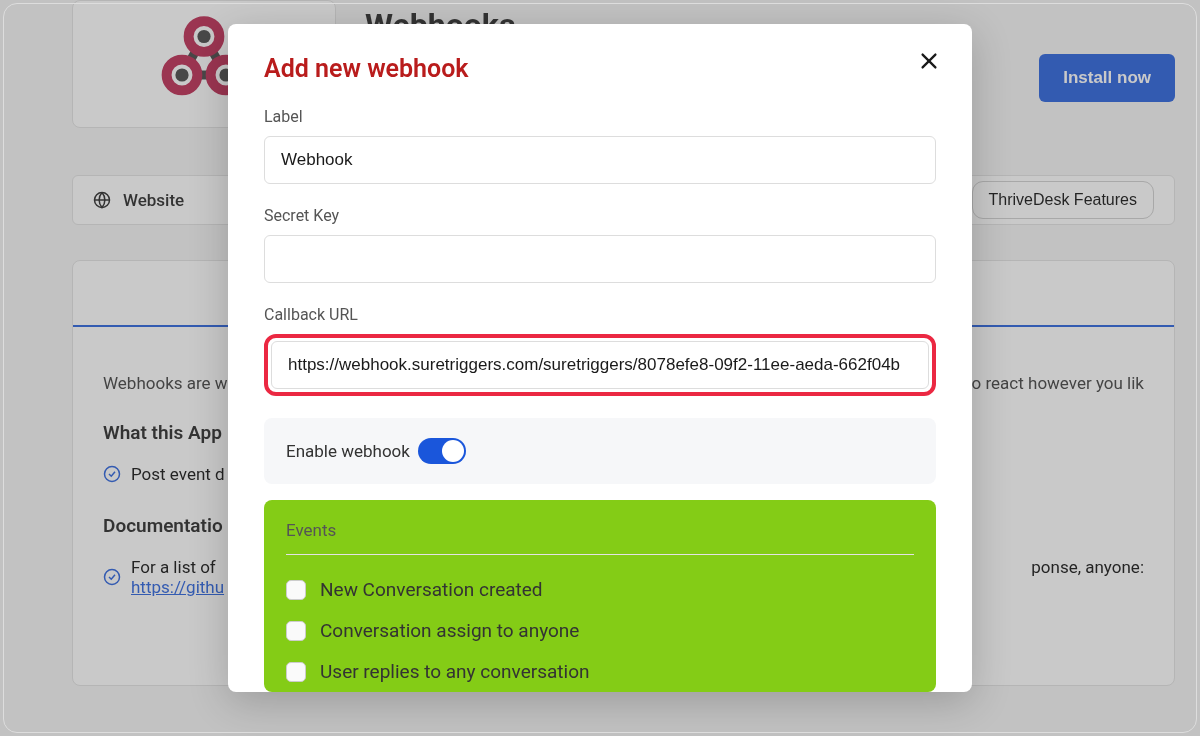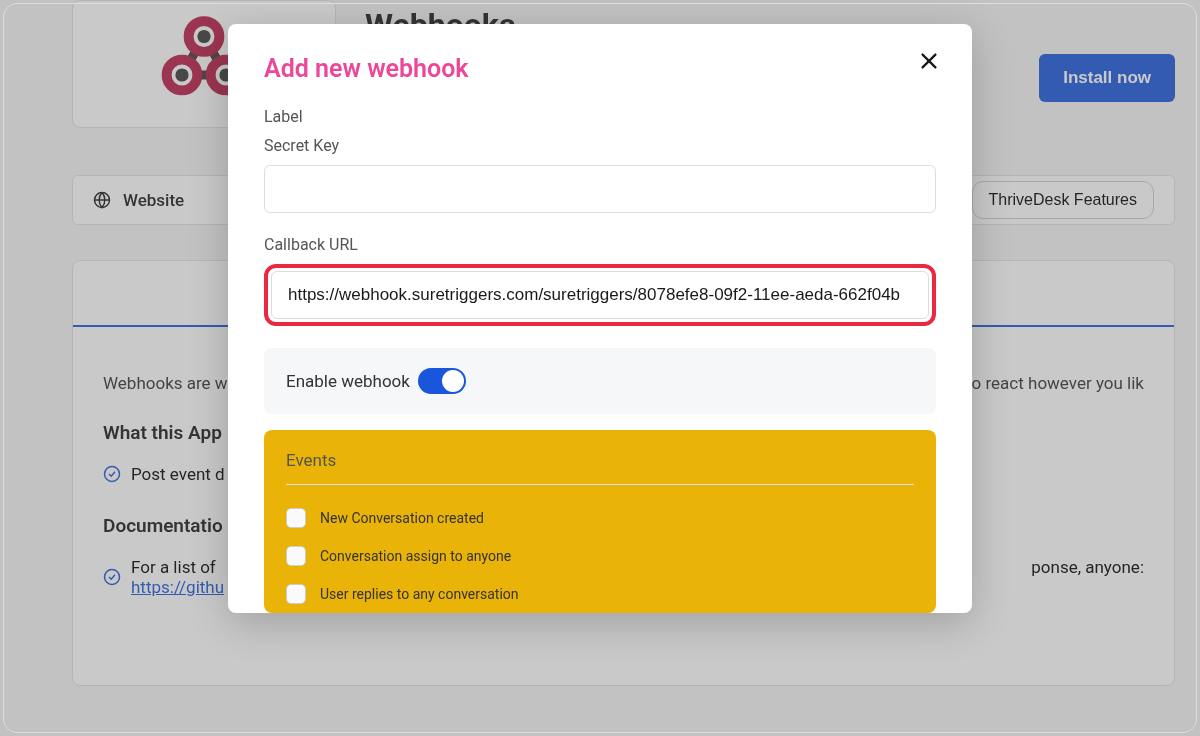--- a/index.html
+++ b/index.html
@@ -164,21 +164,21 @@
       width: 744px;
       margin-top: 24px;
       border-radius: 8px;
       padding: 30px 36px 0 36px;
       position: relative;
       box-shadow: 0 10px 40px rgba(0,0,0,0.2);
     }
     .modal-title {
       font-size: 25px;
       font-weight: 600;
-      color: #ec4899;
+      color: #b91c1c;
       margin-bottom: 24px;
     }
     .close-button {
       position: absolute;
       top: 22px;
       right: 28px;
       background: none;
       border: none;
       cursor: pointer;
       padding: 4px;
@@ -237,21 +237,21 @@
       content: "";
       position: absolute;
       width: 22px;
       height: 22px;
       background: white;
       border-radius: 50%;
       top: 2px;
       right: 2px;
     }
     .events-section {
-      background: #eab308;
+      background: #84cc16;
       border-radius: 8px;
       padding: 20px 22px 0 22px;
     }
     .events-title {
       font-size: 17px;
       color: #555;
       padding-bottom: 14px;
       border-bottom: 1px solid #e3e3e3;
       margin-bottom: 14px;
     }
@@ -263,21 +263,21 @@
     }
     .checkbox {
       width: 20px;
       height: 20px;
       border: 1.5px solid #ccc;
       border-radius: 5px;
       background: #fafafa;
       cursor: pointer;
     }
     .event-label {
-      font-size: 14px;
+      font-size: 19px;
       color: #333;
     }
     .outer-frame {
       position: absolute;
       top: 3px;
       left: 3px;
       right: 3px;
       bottom: 3px;
       border: 1px solid #ddd;
       border-radius: 14px;
@@ -353,20 +353,21 @@
   <div class="modal">
     <div class="modal-title">Add new webhook</div>
     <button class="close-button">
       <svg viewBox="0 0 24 24" fill="none" stroke="#1a1a1a" stroke-width="2.5" stroke-linecap="round">
         <line x1="5" y1="5" x2="19" y2="19"></line>
         <line x1="19" y1="5" x2="5" y2="19"></line>
       </svg>
     </button>
 
     <label class="form-label">Label</label>
+    <input class="form-input" value="Webhook" style="">
 
     <label class="form-label">Secret Key</label>
     <input class="form-input" value="" style="">
 
     <label class="form-label">Callback URL</label>
     <div class="callback-highlight">
       <input class="form-input" value="https://webhook.suretriggers.com/suretriggers/8078efe8-09f2-11ee-aeda-662f04b" style="">
     </div>
 
     <div class="toggle-section">

